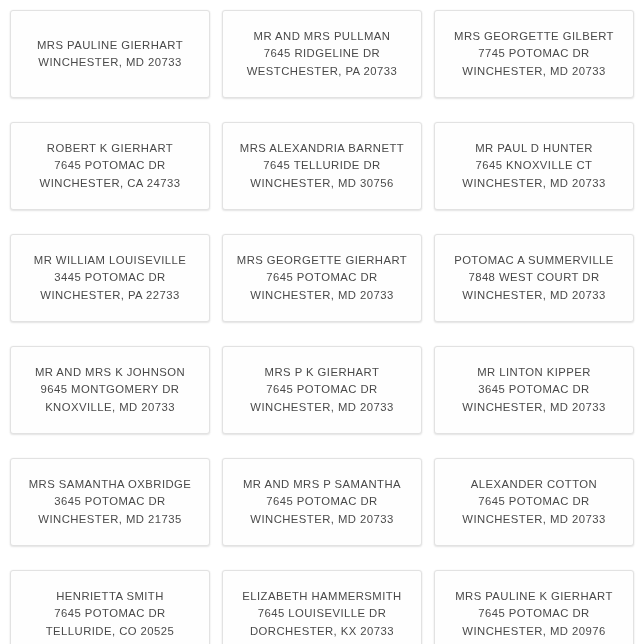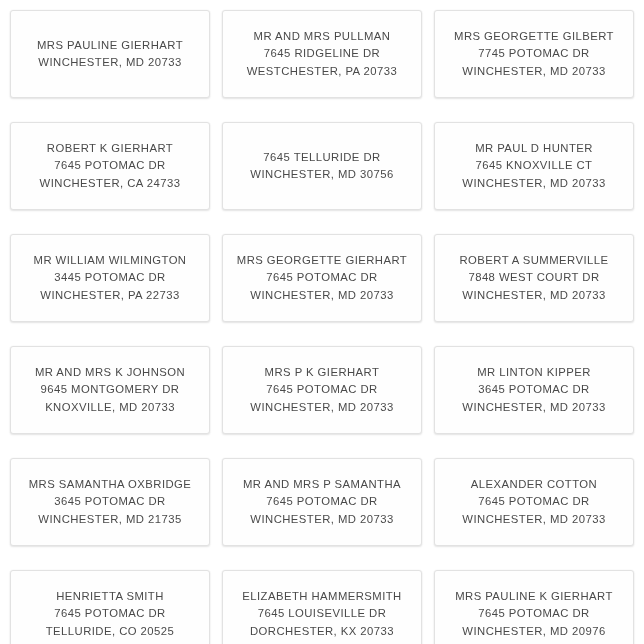--- a/index.html
+++ b/index.html
@@ -64,41 +64,42 @@
     <div class="addr-line">7745 POTOMAC DR</div>
     <div class="addr-line">WINCHESTER, MD 20733</div>
   </div>
 
   <div class="label-card">
     <div class="addr-line name">ROBERT K GIERHART</div>
     <div class="addr-line">7645 POTOMAC DR</div>
     <div class="addr-line">WINCHESTER, CA 24733</div>
   </div>
   <div class="label-card">
+    <div class="addr-line name">MRS ALEXANDRIA BARNETT</div>
     <div class="addr-line">7645 TELLURIDE DR</div>
     <div class="addr-line">WINCHESTER, MD 30756</div>
   </div>
   <div class="label-card">
     <div class="addr-line name">MR PAUL D HUNTER</div>
     <div class="addr-line">7645 KNOXVILLE CT</div>
     <div class="addr-line">WINCHESTER, MD 20733</div>
   </div>
 
   <div class="label-card">
-    <div class="addr-line name">MR WILLIAM WILMINGTON</div>
+    <div class="addr-line name">MR WILLIAM LOUISEVILLE</div>
     <div class="addr-line">3445 POTOMAC DR</div>
     <div class="addr-line">WINCHESTER, PA 22733</div>
   </div>
   <div class="label-card">
     <div class="addr-line name">MRS GEORGETTE GIERHART</div>
     <div class="addr-line">7645 POTOMAC DR</div>
     <div class="addr-line">WINCHESTER, MD 20733</div>
   </div>
   <div class="label-card">
-    <div class="addr-line name">ROBERT A SUMMERVILLE</div>
+    <div class="addr-line name">POTOMAC A SUMMERVILLE</div>
     <div class="addr-line">7848 WEST COURT DR</div>
     <div class="addr-line">WINCHESTER, MD 20733</div>
   </div>
 
   <div class="label-card">
     <div class="addr-line name">MR AND MRS K JOHNSON</div>
     <div class="addr-line">9645 MONTGOMERY DR</div>
     <div class="addr-line">KNOXVILLE, MD 20733</div>
   </div>
   <div class="label-card">

